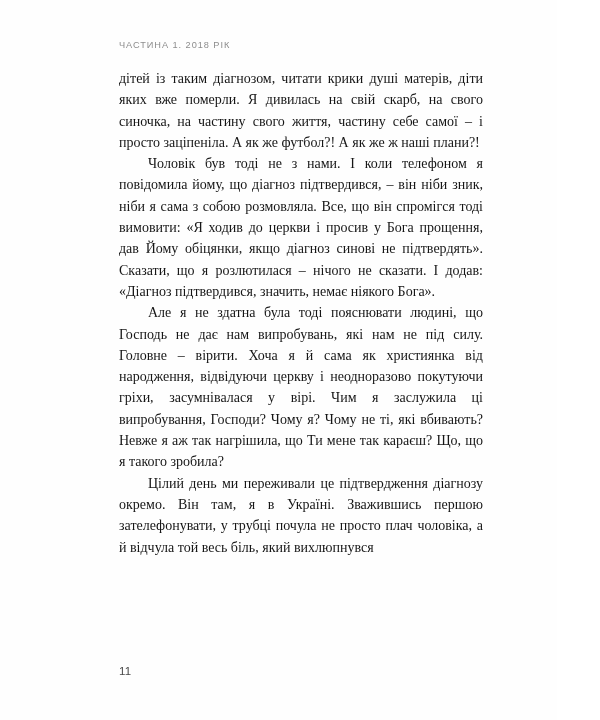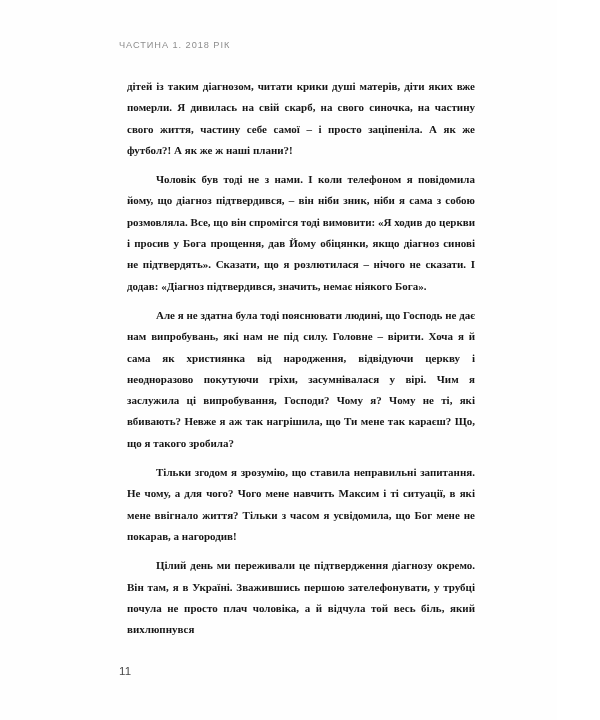--- a/index.html
+++ b/index.html
@@ -39,30 +39,29 @@
 
   
   .text-block {
     position: absolute;
     left: 119px;
     top: 68px;
     width: 364px;
   }
 
   p.para {
-    margin: 8px;
+    margin: 0;
     text-align: justify;
     text-justify: inter-word;
-    font-size: 11px;
+    font-size: 14px;
     line-height: 21.3px;
     text-indent: 29px;
     color: #161616;
     hyphens: manual;
     word-spacing: 0px;
-    font-weight: bold;
   }
 
   p.para.first {
     text-indent: 0;
   }
 
   
   p.para.cut {
     text-align: justify;
   }
@@ -82,19 +81,18 @@
 <body>
 
 <div class="page">
 
   <div class="running-head">ЧАСТИНА 1. 2018 РІК</div>
 
   <div class="text-block">
     <p class="para first">дітей із таким діагнозом, читати крики душі матерів, діти яких вже померли. Я дивилась на свій скарб, на свого синочка, на частину свого життя, частину себе самої – і просто заціпеніла. А як же футбол?! А як же ж наші плани?!</p>
     <p class="para">Чоловік був тоді не з нами. І коли телефоном я повідомила йому, що діагноз підтвердився, – він ніби зник, ніби я сама з собою розмовляла. Все, що він спромігся тоді вимовити: «Я ходив до церкви і просив у Бога прощення, дав Йому обіцянки, якщо діагноз синові не підтвердять». Сказати, що я розлютилася – нічого не сказати. І додав: «Діагноз підтвердився, значить, немає ніякого Бога».</p>
     <p class="para">Але я не здатна була тоді пояснювати людині, що Господь не дає нам випробувань, які нам не під силу. Головне – вірити. Хоча я й сама як християнка від народження, відвідуючи церкву і неодноразово покутуючи гріхи, засумнівалася у вірі. Чим я заслужила ці випробування, Господи? Чому я? Чому не ті, які вбивають? Невже я аж так нагрішила, що Ти мене так караєш? Що, що я такого зробила?</p>
-    <p class="para">Тільки згодом я зрозумію, що ставила неправильні запитання. Не чому, а для чого? Чого мене навчить Максим і ті ситуації, в які мене ввігнало життя? Тільки з часом я усвідомила, що Бог мене не покарав, а нагородив!</p>
     <p class="para cut">Цілий день ми переживали це підтвердження діагнозу окремо. Він там, я в Україні. Зважившись першою зателефонувати, у трубці почула не просто плач чоловіка, а й відчула той весь біль, який вихлюпнувся</p>
   </div>
 
   <div class="folio">11</div>
 
 </div>
 
 </body></html>

